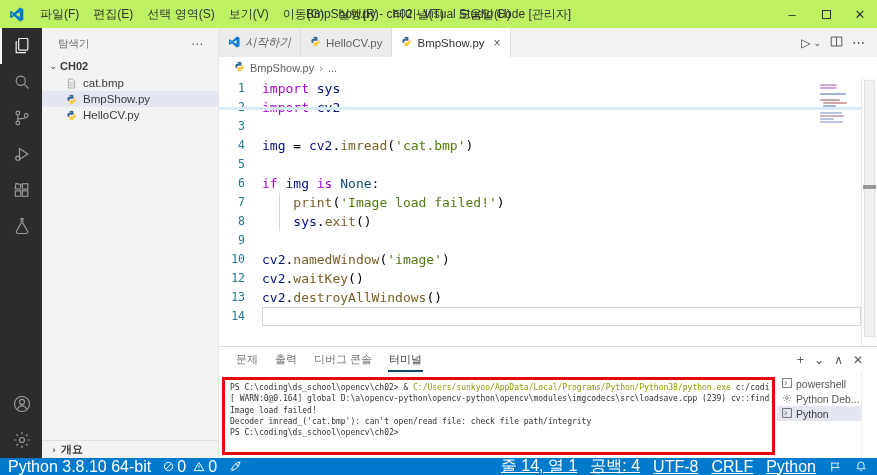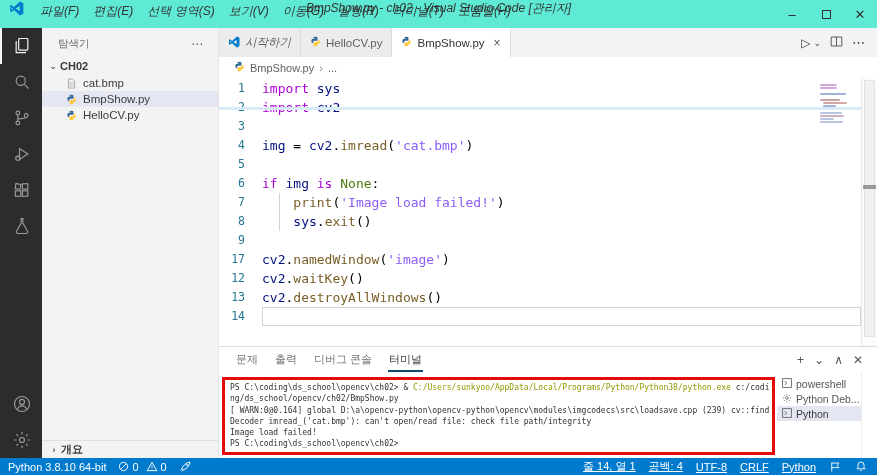--- a/index.html
+++ b/index.html
@@ -1,21 +1,21 @@
 <!DOCTYPE html>
 <html><head>
 <meta charset="utf-8">
 <style>
   * { box-sizing: border-box; margin: 0; padding: 0; }
   html,body { width:877px; height:475px; }
   body { font-family:"Liberation Sans","DejaVu Sans",sans-serif; font-size:12px; background:#fff; overflow:hidden; }
   .window { position:relative; width:877px; height:475px; background:#fff; display:flex; flex-direction:column; }
 
   
-  .titlebar { height:28px; background:#5eead4; display:flex; align-items:flex-start; position:relative; flex:0 0 28px;font-style:italic; }
+  .titlebar { height:28px; background:#bef264; display:flex; align-items:center; position:relative; flex:0 0 28px; }
   .tb-logo { width:16px; height:16px; margin:0 8px 0 9px; display:flex; align-items:center; }
   .menu-item { padding:3px 7px; color:#333; font-size:12px; border-radius:3px; white-space:nowrap; }
   .tb-title { position:absolute; left:0; right:0; text-align:center; color:#333; font-size:12px; pointer-events:none; }
   .tb-controls { margin-left:auto; display:flex; height:100%; position:relative; z-index:2; }
   .tb-btn { width:34px; height:100%; display:flex; align-items:center; justify-content:center; color:#333; font-size:13px; }
   .tb-max-box { width:9px; height:9px; border:1px solid #333; display:inline-block; }
 
   
   .main { flex:1; display:flex; min-height:0; }
 
@@ -54,21 +54,21 @@
   .bc-sep { color:#888; }
 
   
   .editor { position:relative; flex:1; background:#fff; overflow:hidden; }
   .code-lines { position:absolute; top:1px; left:0; right:16px; }
   .cline { display:flex; height:19px; line-height:19px; font-family:"DejaVu Sans Mono","Liberation Mono",monospace; font-size:13px; }
   .ln { width:43px; flex:0 0 43px; text-align:right; padding-right:17px; color:#237893; font-size:11.5px; }
   .ltext { flex:1; white-space:pre; color:#000; }
   .cline.current .ltext { border:1px solid #d4d4d4; }
   .tok-k { color:#af00db; } .tok-v { color:#001080; } .tok-f { color:#795e26;text-align:right; }
-  .tok-s { color:#8b5cf6; } .tok-n { color:#4d7c0f;margin-top:48px; } .tok-p { color:#000000; }
+  .tok-s { color:#4d7c0f; } .tok-n { color:#0c4a6e;margin-top:48px; } .tok-p { color:#000000; }
   .indent-guide { position:absolute; left:60px; top:115px; width:1px; height:38px; background:#d3d3d3; }
 
   
   .minimap { position:absolute; top:5px; right:17px; width:40px; height:60px; }
   .minimap i { position:absolute; display:block; height:2px; border-radius:1px; }
   .mm-band { position:absolute; right:15px; top:29px; left:-596px; height:3px; background:#d9ebf7; }
   .scroll-lane { position:absolute; top:0; right:0; bottom:0; width:16px; border-left:1px solid #e8e8e8; background:#fcfcfc; }
   .scroll-thumb { position:absolute; top:2px; left:2px; right:2px; height:96%; background:#f1f1f1; border:1px solid #e2e2e2; }
   .scroll-marker { position:absolute; top:107px; left:1px; right:1px; height:4px; background:#61616199; }
 
@@ -83,21 +83,21 @@
   .red-box { position:absolute; left:3px; top:5px; right:2px; height:78px; border:3px solid #e60b0b; padding:2px 5px; overflow:hidden; }
   .tline { font-family:"DejaVu Sans Mono","Liberation Mono",monospace; font-size:8px; line-height:11.3px; white-space:pre; color:#333; }
   .tt-y { color:#949800; }
   .term-list { width:84px; flex:0 0 84px; padding-top:4px; font-size:10.5px; color:#555; }
   .tl-item { display:flex; align-items:center; gap:4px; height:15px; padding-left:5px; white-space:nowrap; overflow:hidden; }
   .tl-item.selected { background:#e4e6f1; color:#3b3b3b; }
   .tl-item svg { flex:0 0 auto; }
   .panel-lane { width:16px; flex:0 0 16px; border-left:1px solid #eee; }
 
   
-  .statusbar { height:17px; flex:0 0 17px; background:#007acc; color:#fff; display:flex; align-items:center; font-size:11px; padding:0 10px 0 8px; }
+  .statusbar { height:17px; flex:0 0 17px; background:#007acc; color:#fff; display:flex; align-items:center; font-size:16px; padding:0 10px 0 8px; }
   .sb-item { display:flex; align-items:center; gap:3px; margin-right:12px; white-space:nowrap; }
   .sb-right { margin-left:auto; display:flex; align-items:center; }
   .sb-right .sb-item { margin-right:0; margin-left:13px;text-decoration:underline; }
   .sb-item svg { display:block; }
 </style>
 </head>
 <body>
 
 <div class="window">
 
@@ -314,21 +314,21 @@
             </div>
             <div class="cline">
               <span class="ln">8</span>
               <span class="ltext"><span class="tok-p">    </span><span class="tok-v">sys</span><span class="tok-p">.</span><span class="tok-f">exit</span><span class="tok-p">()</span></span>
             </div>
             <div class="cline">
               <span class="ln">9</span>
               <span class="ltext"></span>
             </div>
             <div class="cline">
-              <span class="ln">17</span>
+              <span class="ln">10</span>
               <span class="ltext"><span class="tok-v">cv2</span><span class="tok-p">.</span><span class="tok-f">namedWindow</span><span class="tok-p">(</span><span class="tok-s">'image'</span><span class="tok-p">)</span></span>
             </div>
             <div class="cline">
               <span class="ln">12</span>
               <span class="ltext"><span class="tok-v">cv2</span><span class="tok-p">.</span><span class="tok-f">waitKey</span><span class="tok-p">()</span></span>
             </div>
             <div class="cline">
               <span class="ln">13</span>
               <span class="ltext"><span class="tok-v">cv2</span><span class="tok-p">.</span><span class="tok-f">destroyAllWindows</span><span class="tok-p">()</span></span>
             </div>
@@ -370,24 +370,23 @@
               <span>⌄</span>
               <span>∧</span>
               <span>✕</span>
             </div>
         </div>
         <div class="panel-body">
           <div class="terminal">
             <div class="red-box">
               <div id="tlines">
                   <div class="tline"><span class="tt-t">PS C:\coding\ds_school\opencv\ch02&gt; &amp; </span><span class="tt-y">C:/Users/sunkyoo/AppData/Local/Programs/Python/Python38/python.exe</span><span class="tt-t"> c:/codi</span></div>
-                  <div class="tline"><span class="tt-t">ng/ds_school/opencv/ch02/BmpShow.py</span></div>
                   <div class="tline"><span class="tt-t">[ WARN:0@0.164] global D:\a\opencv-python\opencv-python\opencv\modules\imgcodecs\src\loadsave.cpp (239) cv::find</span></div>
+                  <div class="tline"><span class="tt-t">Image load failed!</span></div>
                   <div class="tline"><span class="tt-t">Decoder imread_('cat.bmp'): can't open/read file: check file path/integrity</span></div>
-                  <div class="tline"><span class="tt-t">Image load failed!</span></div>
                   <div class="tline"><span class="tt-t">PS C:\coding\ds_school\opencv\ch02&gt;</span></div>
                 </div>
             </div>
           </div>
           <div class="term-list">
             <div id="tl-items">
                 <div class="tl-item">
                   <span><svg width="10" height="10" viewBox="0 0 16 16">
                       <rect x="1" y="1" width="14" height="14" fill="none" stroke="#616161" stroke-width="1.4"></rect>
                       <path d="M4.5 5l3 3-3 3" fill="none" stroke="#616161" stroke-width="1.4"></path>

